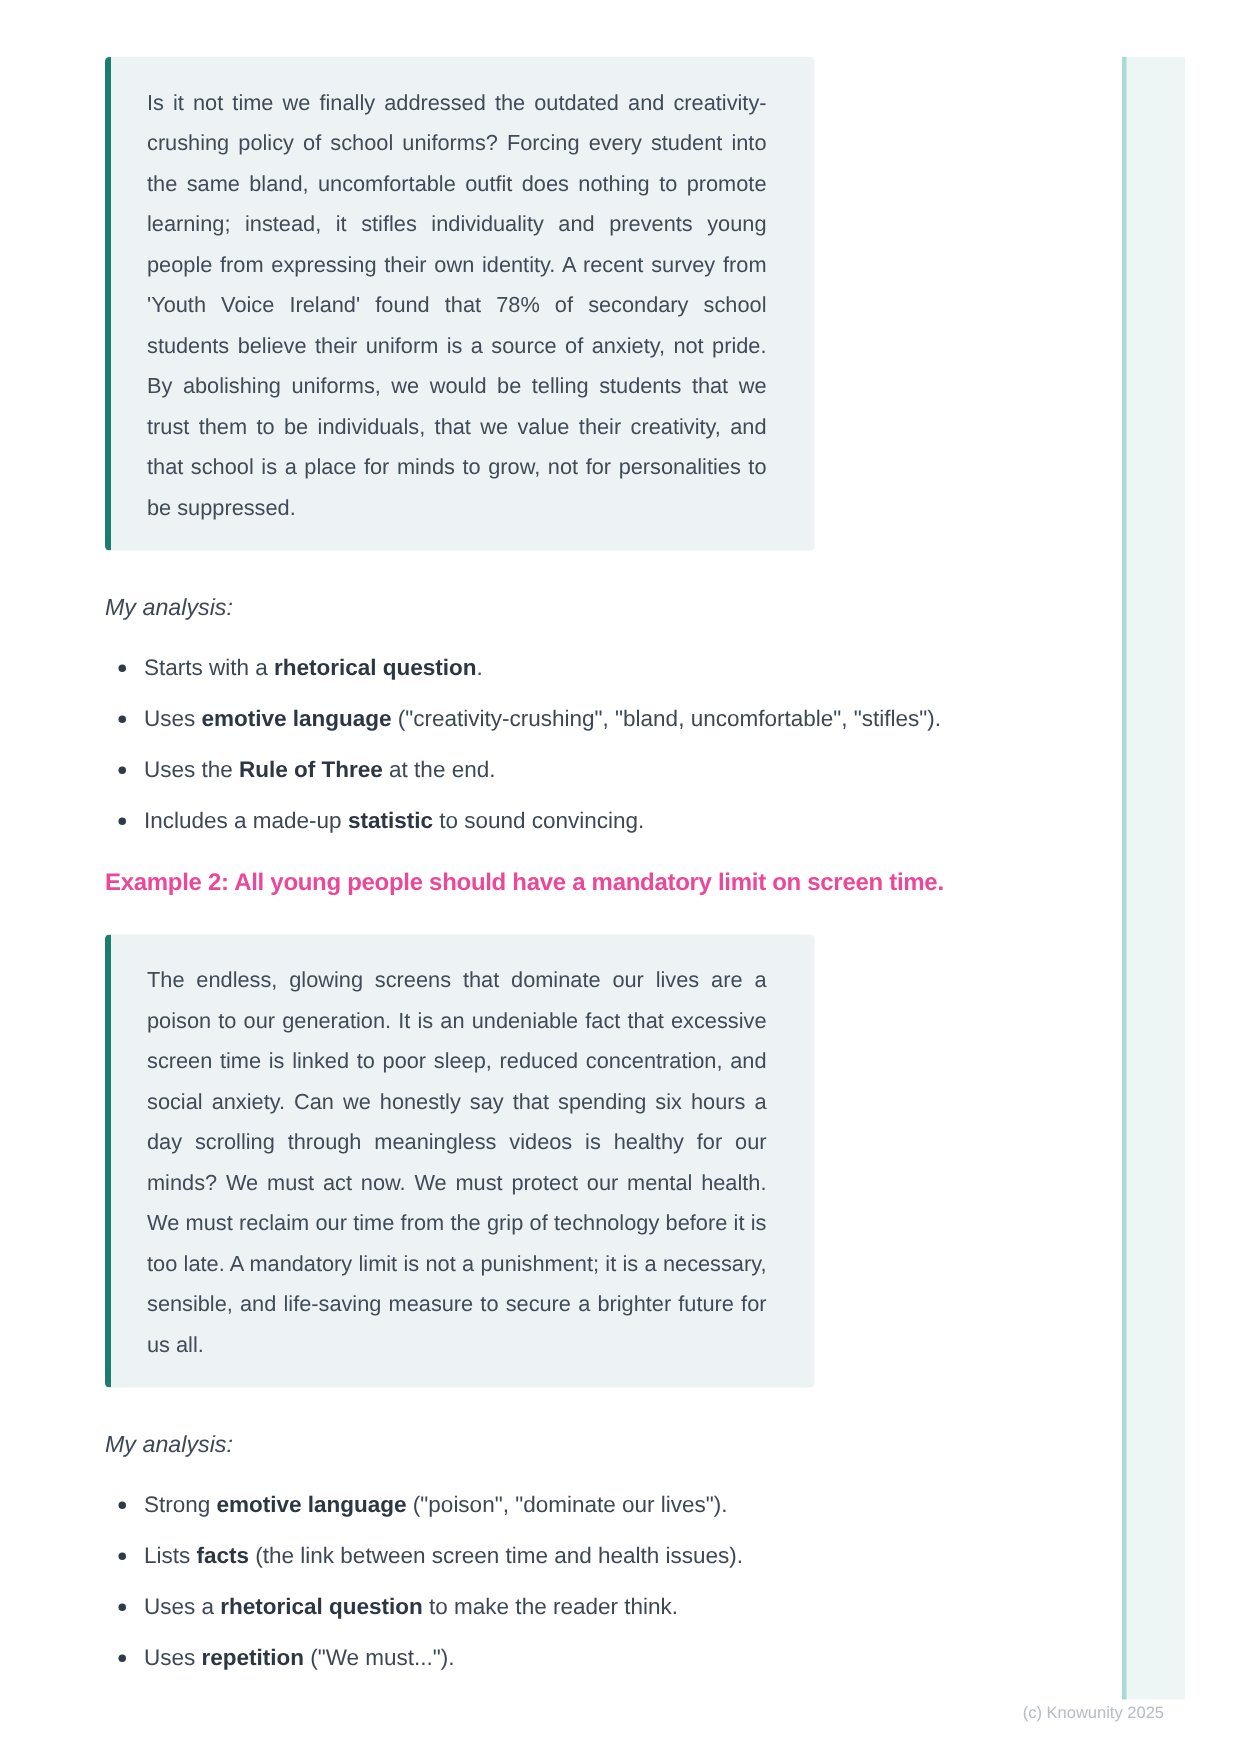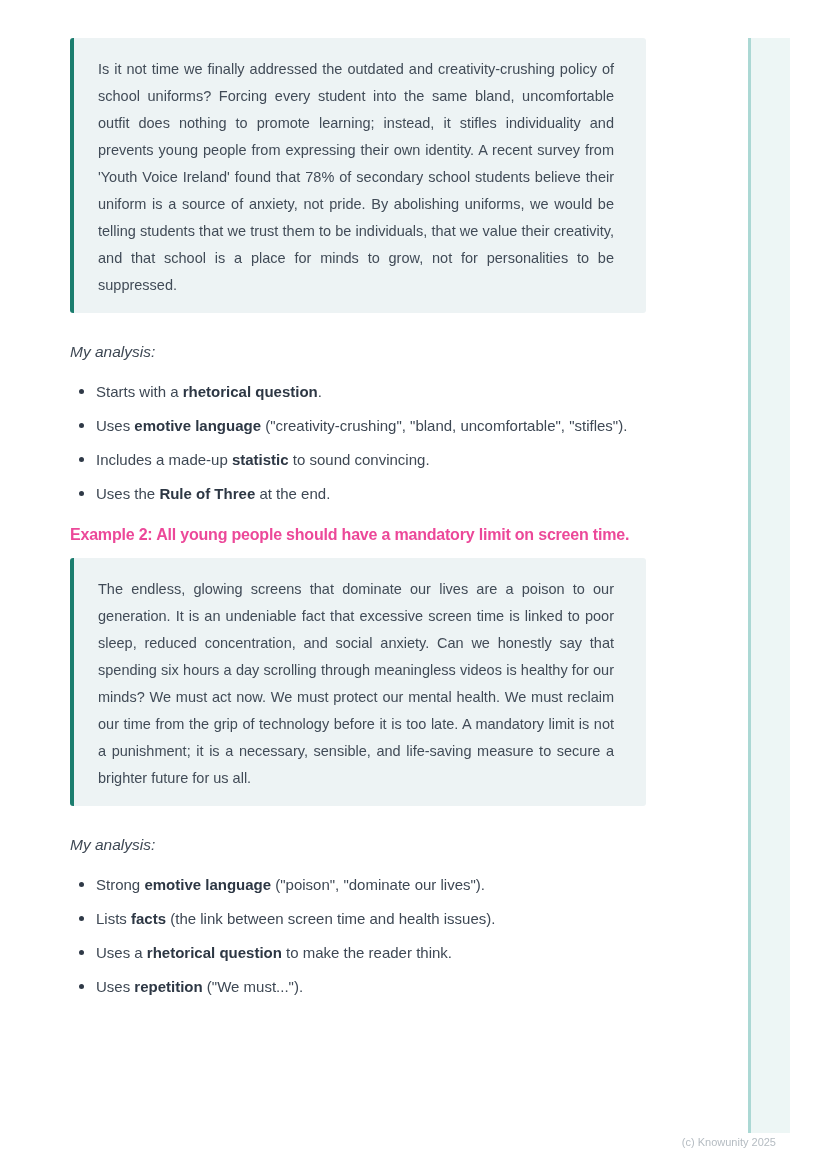--- a/index.html
+++ b/index.html
@@ -17,31 +17,31 @@
     left: 70px;
     top: 0;
     width: 564px;
   }
   .quote {
     background: #edf3f4;
     border-left: 4px solid #1b7d6e;
     border-radius: 3px;
     padding: 18px 32px 14px 24px;
     box-sizing: border-box;
-    width: 576px;
+    width: 473px;
   }
   .quote p {
     margin: 0;
     font-size: 14.5px;
     line-height: 27px;
     text-align: justify;
     color: #414b57;
   }
   .q1 { margin-top: 38px; }
-  .q2 { margin-top: 9px; }
+  .q2 { margin-top: 20px; }
   .analysis-label {
     margin-top: 30px;
     font-style: italic;
     font-size: 15.5px;
     color: #3e4854;
   }
   ul.analysis {
     list-style: none;
     margin: 18px 0 0 0;
     padding: 0;
@@ -104,22 +104,22 @@
 
   <div class="quote q1">
     <p>Is it not time we finally addressed the outdated and creativity-crushing policy of school uniforms? Forcing every student into the same bland, uncomfortable outfit does nothing to promote learning; instead, it stifles individuality and prevents young people from expressing their own identity. A recent survey from 'Youth Voice Ireland' found that 78% of secondary school students believe their uniform is a source of anxiety, not pride. By abolishing uniforms, we would be telling students that we trust them to be individuals, that we value their creativity, and that school is a place for minds to grow, not for personalities to be suppressed.</p>
   </div>
 
   <div class="analysis-label">My analysis:</div>
 
   <ul class="analysis">
     <li><span>Starts with a </span><b>rhetorical question</b><span>.</span></li>
     <li><span>Uses </span><b>emotive language</b><span> ("creativity-crushing", "bland, uncomfortable", "stifles").</span></li>
+    <li><span>Uses the </span><b>Rule of Three</b><span> at the end.</span></li>
     <li><span>Includes a made-up </span><b>statistic</b><span> to sound convincing.</span></li>
-    <li><span>Uses the </span><b>Rule of Three</b><span> at the end.</span></li>
   </ul>
 
   <div class="heading">Example 2: All young people should have a mandatory limit on screen time.</div>
 
   <div class="quote q2">
     <p>The endless, glowing screens that dominate our lives are a poison to our generation. It is an undeniable fact that excessive screen time is linked to poor sleep, reduced concentration, and social anxiety. Can we honestly say that spending six hours a day scrolling through meaningless videos is healthy for our minds? We must act now. We must protect our mental health. We must reclaim our time from the grip of technology before it is too late. A mandatory limit is not a punishment; it is a necessary, sensible, and life-saving measure to secure a brighter future for us all.</p>
   </div>
 
   <div class="analysis-label">My analysis:</div>
 

